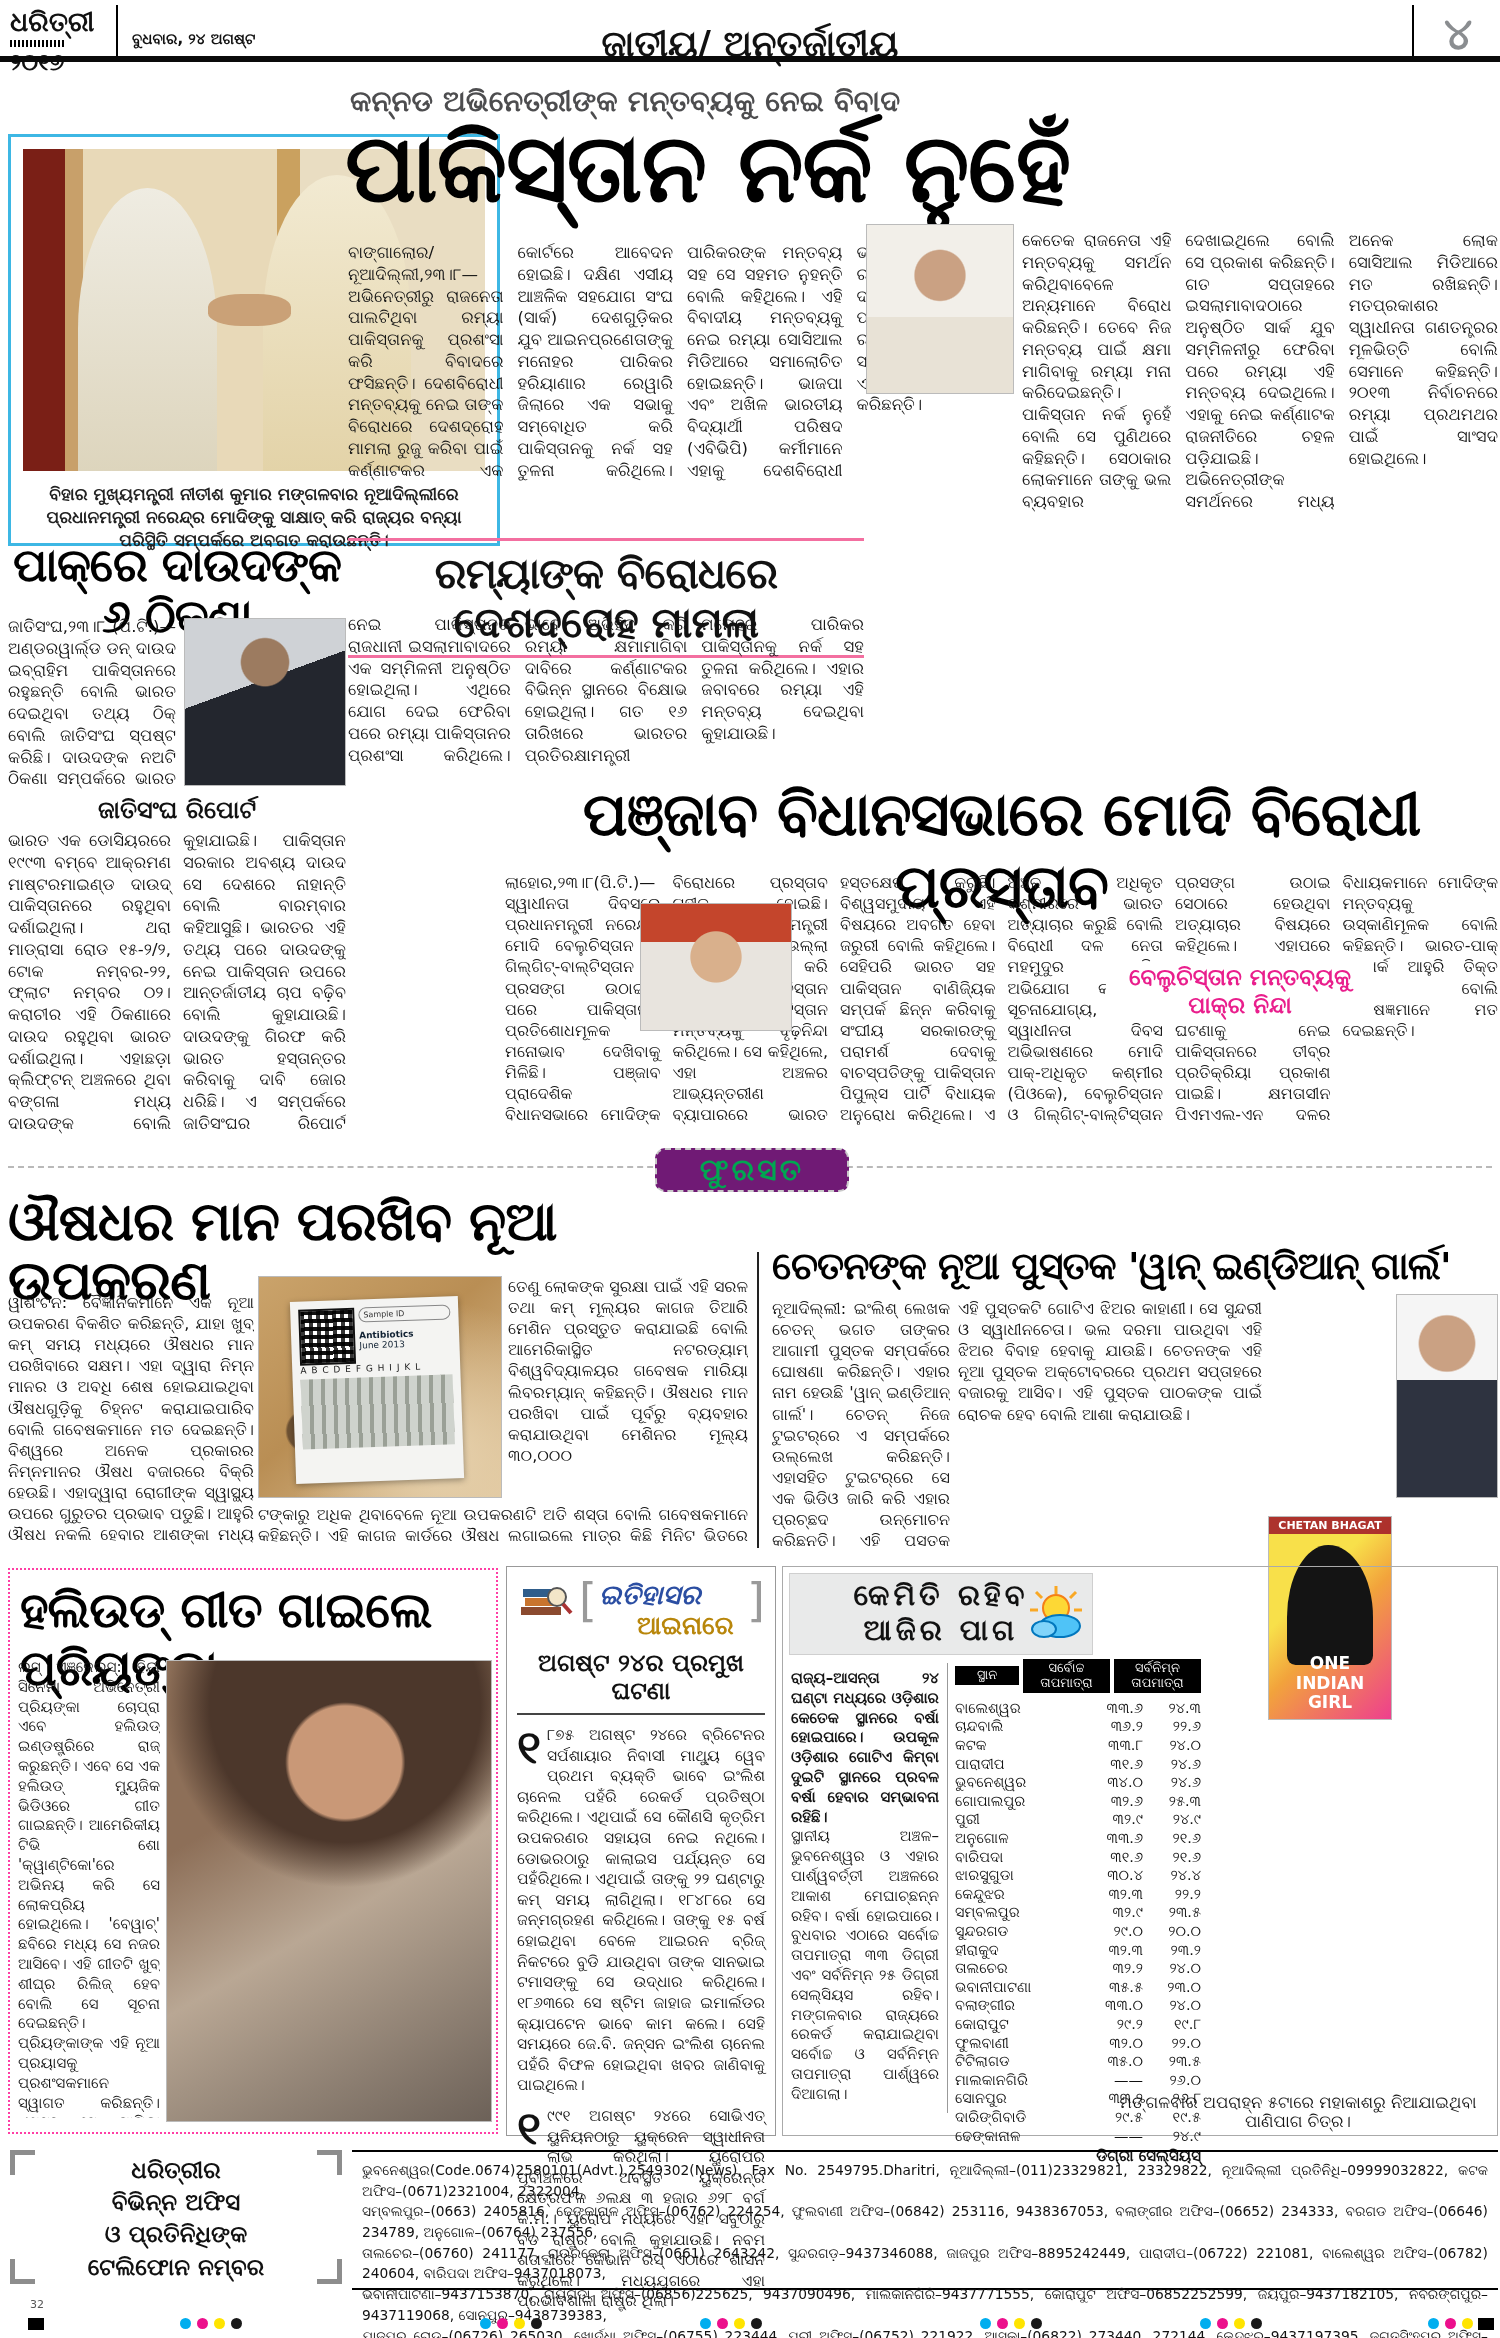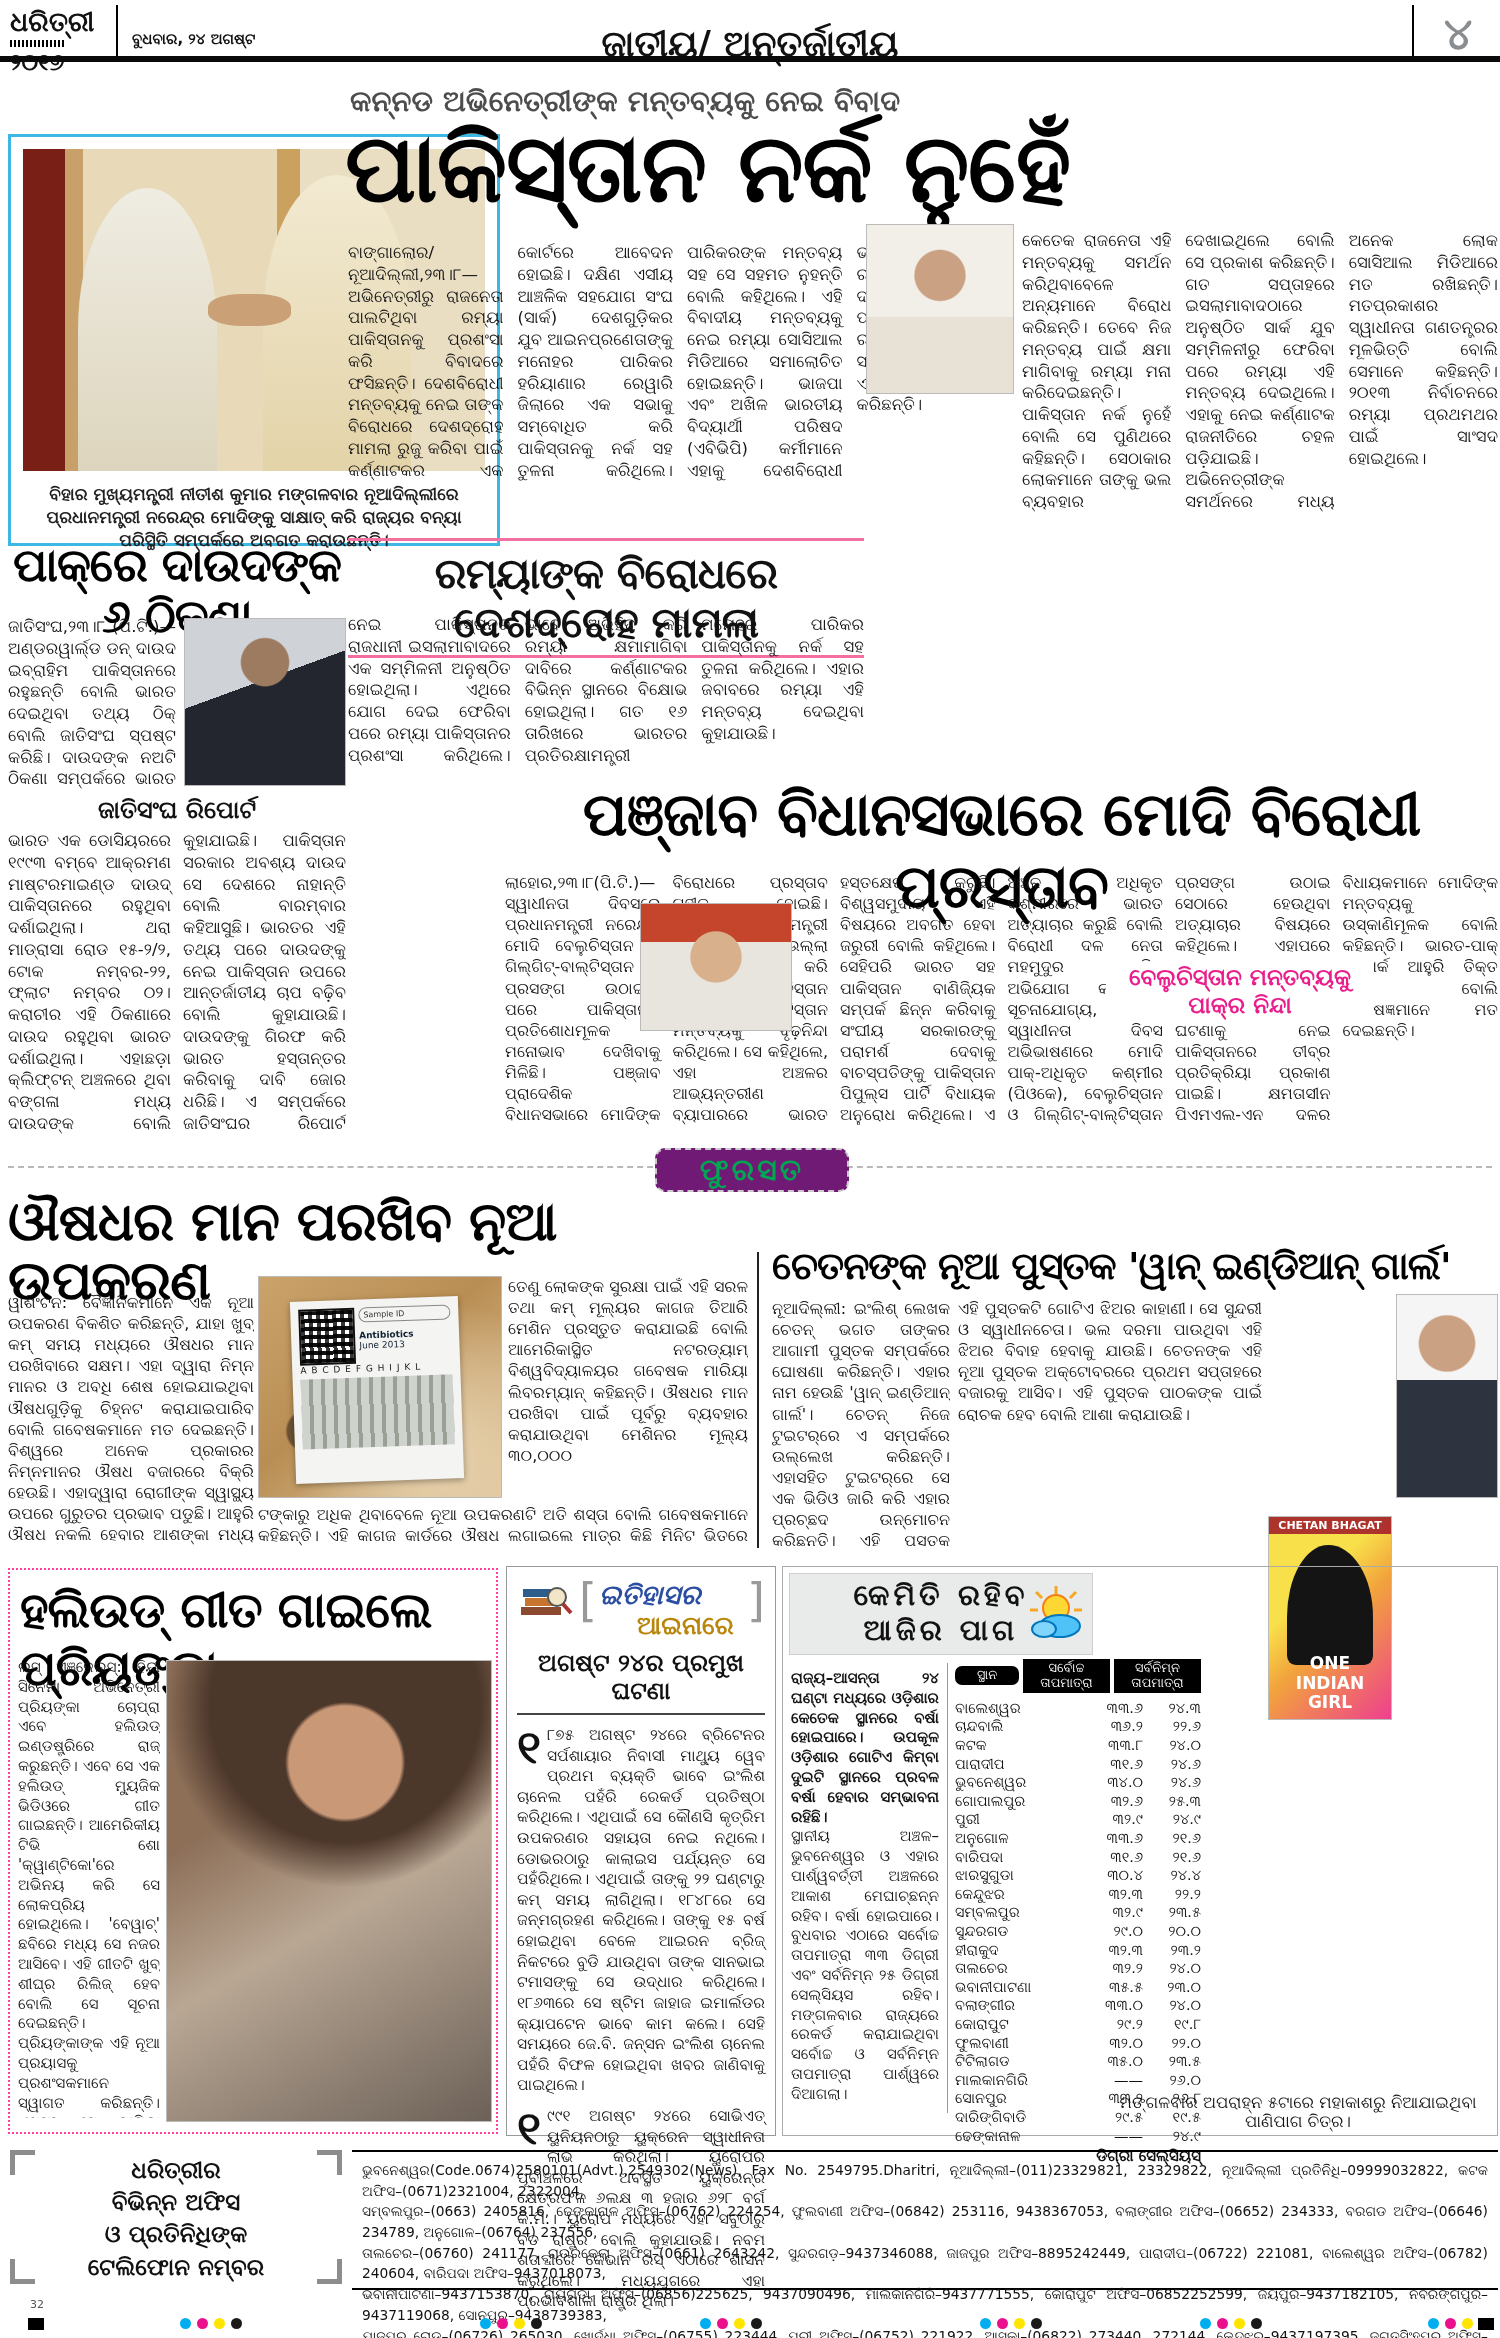--- a/index.html
+++ b/index.html
@@ -219,21 +219,21 @@
       </svg>
     </div>
     <div class="abs body-text" style="left:8px;top:102px;width:148px;height:458px;font-size:15px;">
       <span class="bold">ରାଜ୍ୟ–ଆସନ୍ତା ୨୪ ଘଣ୍ଟା ମଧ୍ୟରେ ଓଡ଼ିଶାର କେତେକ ସ୍ଥାନରେ ବର୍ଷା ହୋଇପାରେ। ଉପକୂଳ ଓଡ଼ିଶାର ଗୋଟିଏ କିମ୍ବା ଦୁଇଟି ସ୍ଥାନରେ ପ୍ରବଳ ବର୍ଷା ହେବାର ସମ୍ଭାବନା ରହିଛି।</span><br>
       <span>ସ୍ଥାନୀୟ ଅଞ୍ଚଳ–ଭୁବନେଶ୍ୱର ଓ ଏହାର ପାର୍ଶ୍ୱବର୍ତ୍ତୀ ଅଞ୍ଚଳରେ ଆକାଶ ମେଘାଚ୍ଛନ୍ନ ରହିବ। ବର୍ଷା ହୋଇପାରେ। ବୁଧବାର ଏଠାରେ ସର୍ବୋଚ୍ଚ ତାପମାତ୍ରା ୩୩ ଡିଗ୍ରୀ ଏବଂ ସର୍ବନିମ୍ନ ୨୫ ଡିଗ୍ରୀ ସେଲ୍ସିୟସ ରହିବ। ମଙ୍ଗଳବାର ରାଜ୍ୟରେ ରେକର୍ଡ କରାଯାଇଥିବା ସର୍ବୋଚ୍ଚ ଓ ସର୍ବନିମ୍ନ ତାପମାତ୍ରା ପାର୍ଶ୍ୱରେ ଦିଆଗଲା।</span>
     </div>
     <div class="abs" style="left:164px;top:96px;width:1px;height:450px;background:#999;"></div>
 
     <div class="abs" style="left:172px;top:92px;width:246px;">
       <div style="display:flex;gap:4px;align-items:stretch;margin-bottom:6px;">
-        <span class="chip" style="width:52px;align-self:center;border-radius:7px;">ସ୍ଥାନ</span>
+        <span class="chip" style="width:52px;align-self:center;">ସ୍ଥାନ</span>
         <span class="chip" style="flex:1;">ସର୍ବୋଚ୍ଚ ତାପମାତ୍ରା</span>
         <span class="chip" style="flex:1;">ସର୍ବନିମ୍ନ ତାପମାତ୍ରା</span>
       </div>
       <div>
           <div class="wx-row">
           <span class="p">ବାଲେଶ୍ୱର</span>
           <span class="v">୩୩.୬</span>
           <span class="v">୨୪.୩</span>
         </div>
           <div class="wx-row">

